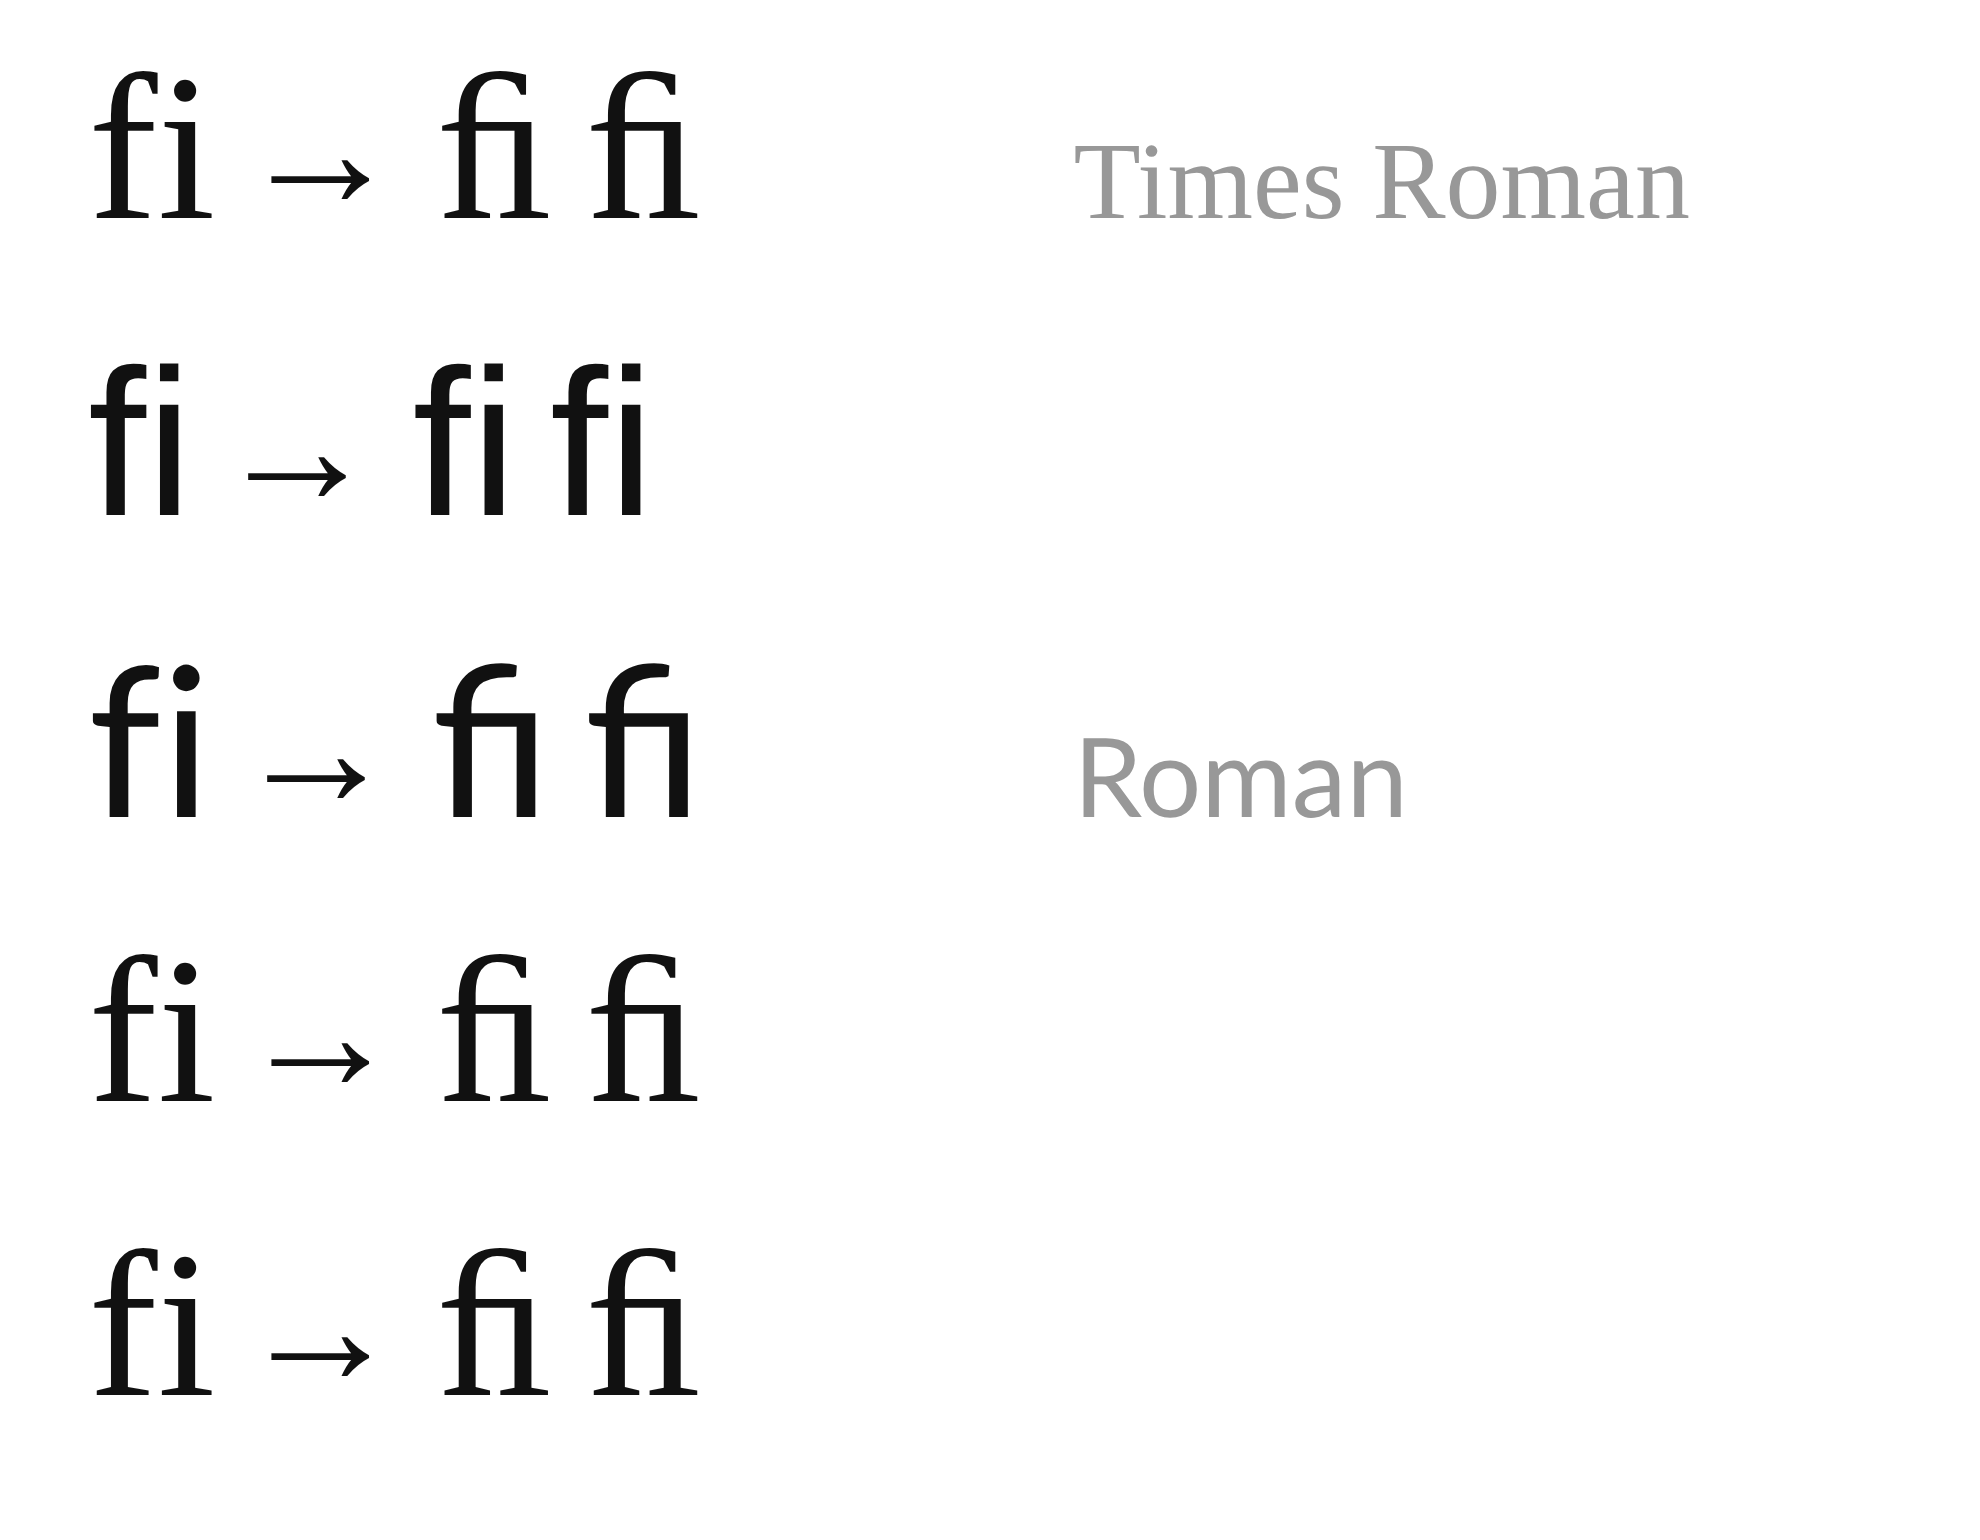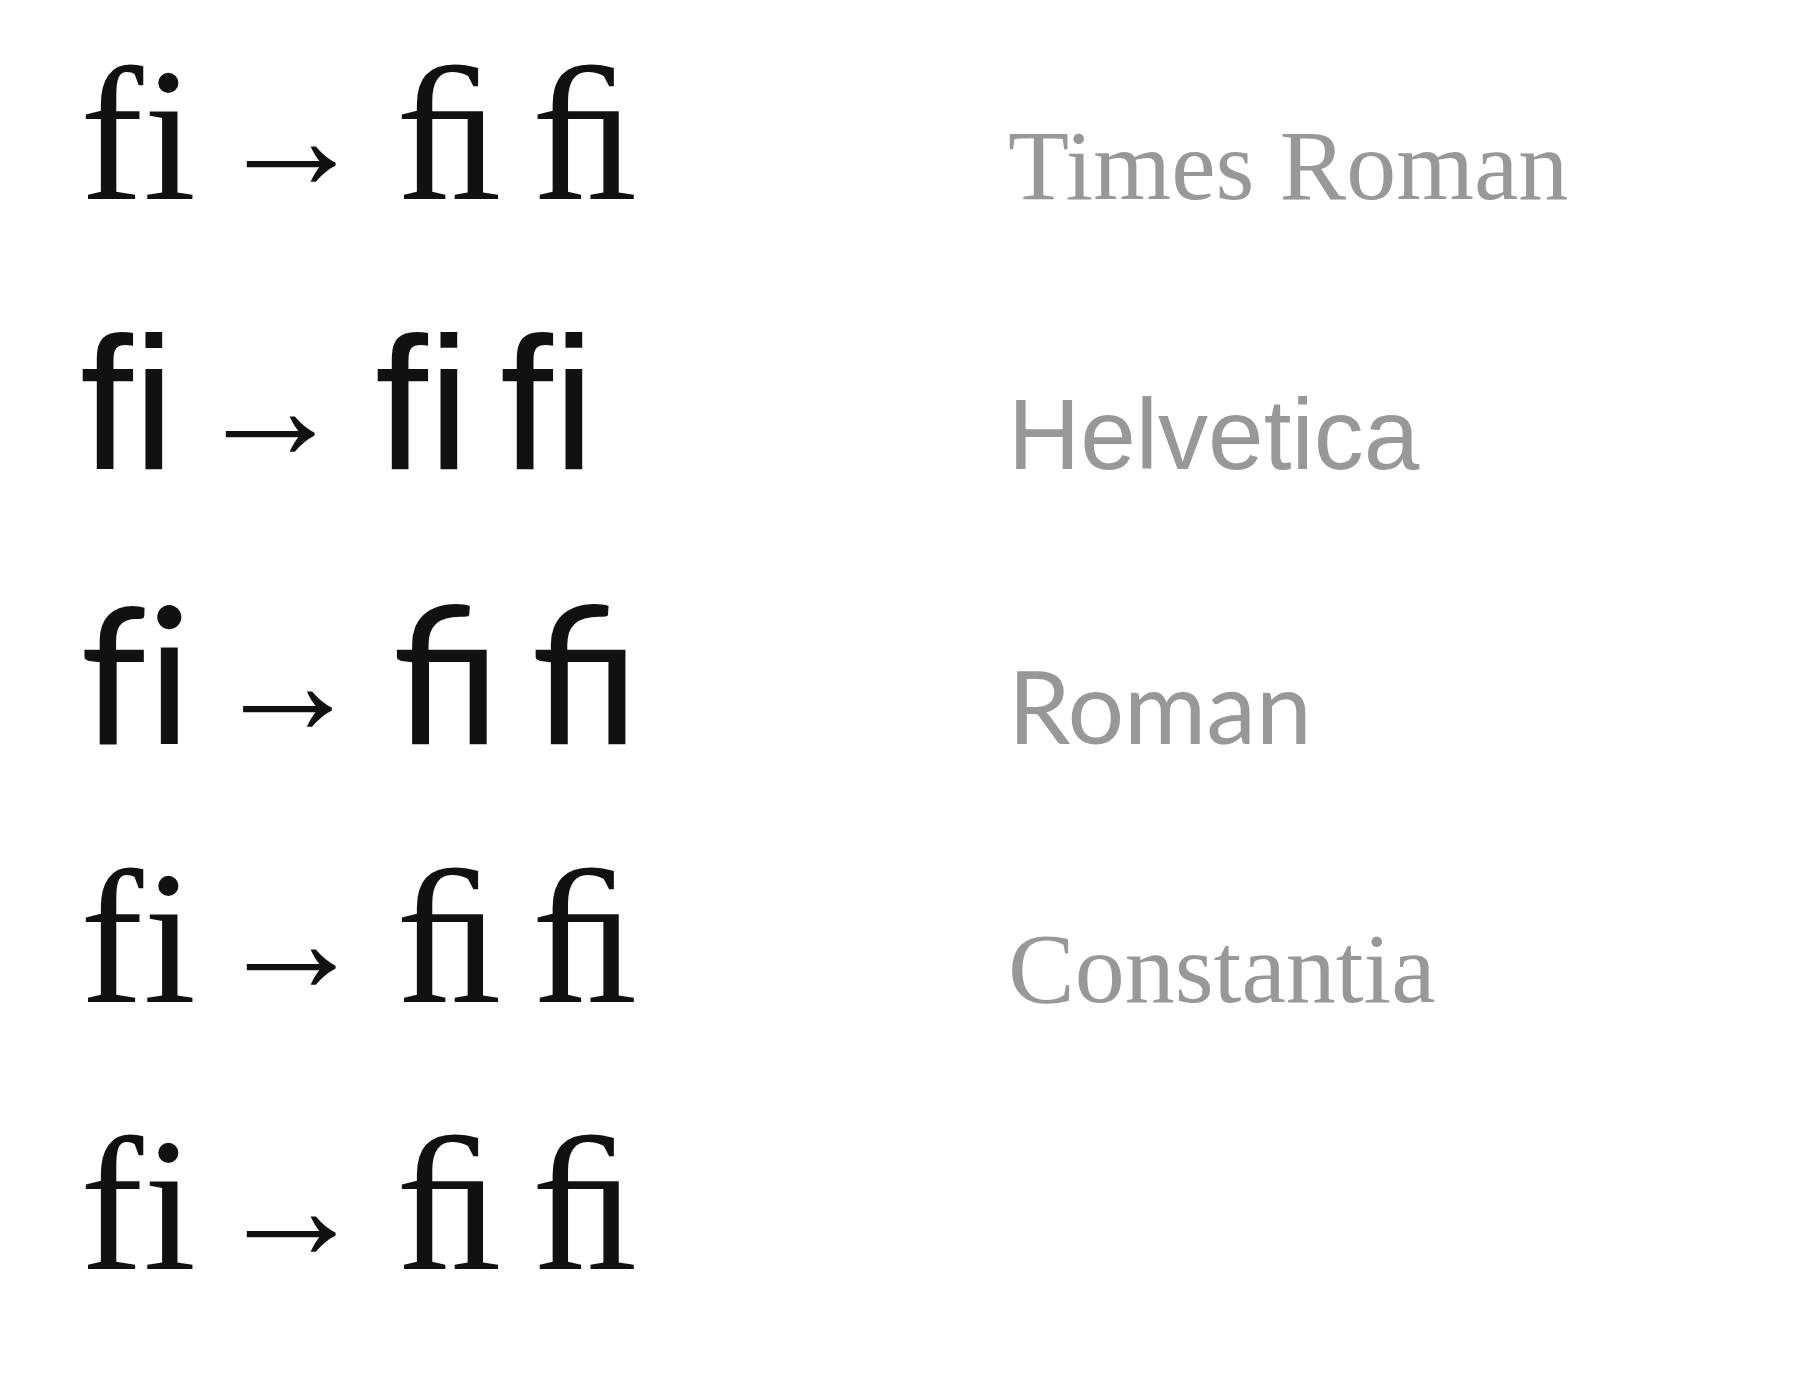--- a/index.html
+++ b/index.html
@@ -54,21 +54,21 @@
     top: -10px;
   }
   .gap {
     width: 30px;
     flex: 0 0 30px;
   }
   .label {
     font-size: 100px;
     color: #989898;
     line-height: 1;
-    margin-left: 68px;
+    margin-left: 36px;
     white-space: nowrap;
   }
 
   
   .f-times .glyphs { font-family: "Times New Roman", Times, serif; }
   .f-times .label  { font-family: "Times New Roman", Times, serif; }
 
   .f-helv .glyphs { font-family: Helvetica, Arial, sans-serif; }
   .f-helv .label  { font-family: Helvetica, Arial, sans-serif; }
 
@@ -98,21 +98,20 @@
   </div>
 
   <div class="row f-helv">
     <div class="samples">
       <span class="glyphs gno">fi</span>
       <span class="arrow">→</span>
       <span class="glyphs glig">ﬁ</span>
       <span class="gap"></span>
       <span class="glyphs glig">ﬁ</span>
     </div>
-    <span class="label">Helvetica</span>
   </div>
 
   <div class="row f-lato">
     <div class="samples">
       <span class="glyphs gno">fi</span>
       <span class="arrow">→</span>
       <span class="glyphs glig">ﬁ</span>
       <span class="gap"></span>
       <span class="glyphs glig">ﬁ</span>
     </div>
@@ -120,21 +119,20 @@
   </div>
 
   <div class="row f-const">
     <div class="samples">
       <span class="glyphs gno">fi</span>
       <span class="arrow">→</span>
       <span class="glyphs glig">ﬁ</span>
       <span class="gap"></span>
       <span class="glyphs glig">ﬁ</span>
     </div>
-    <span class="label">Constantia</span>
   </div>
 
   <div class="row f-georgia">
     <div class="samples">
       <span class="glyphs gno">fi</span>
       <span class="arrow">→</span>
       <span class="glyphs glig">ﬁ</span>
       <span class="gap"></span>
       <span class="glyphs glig">ﬁ</span>
     </div>

